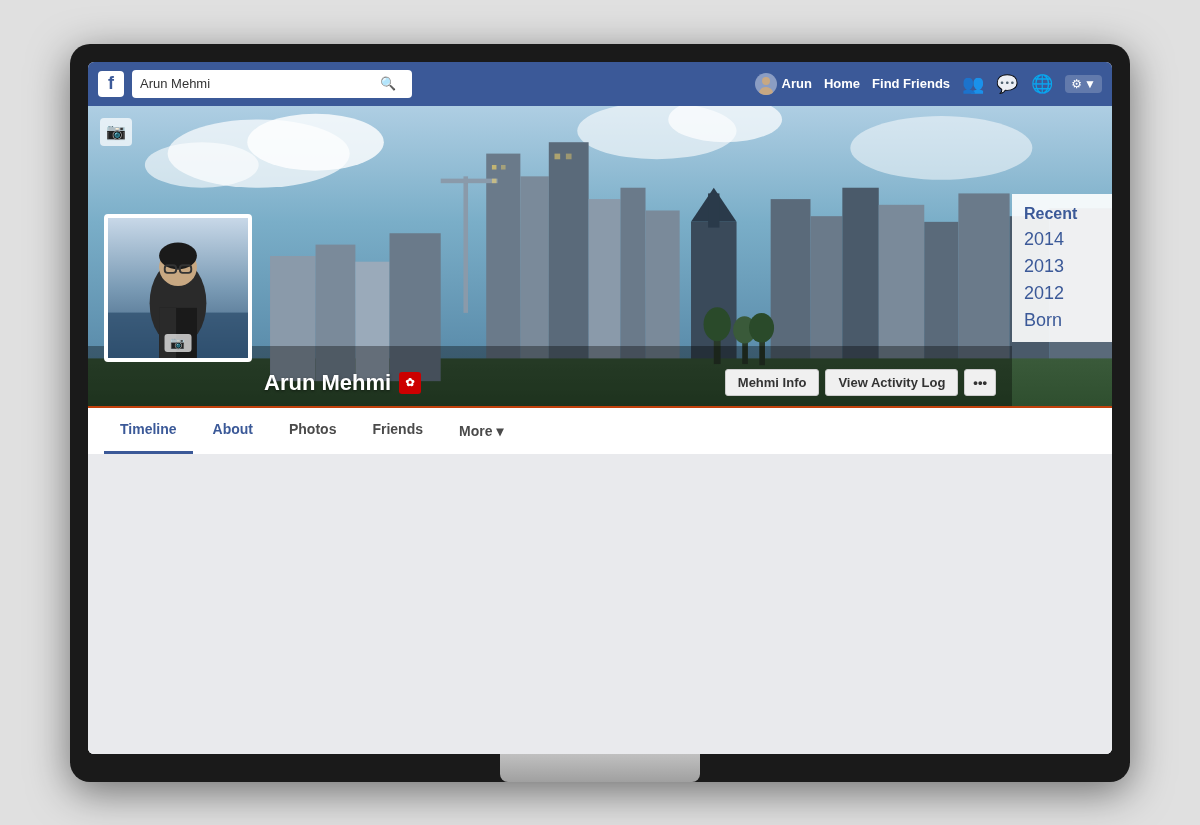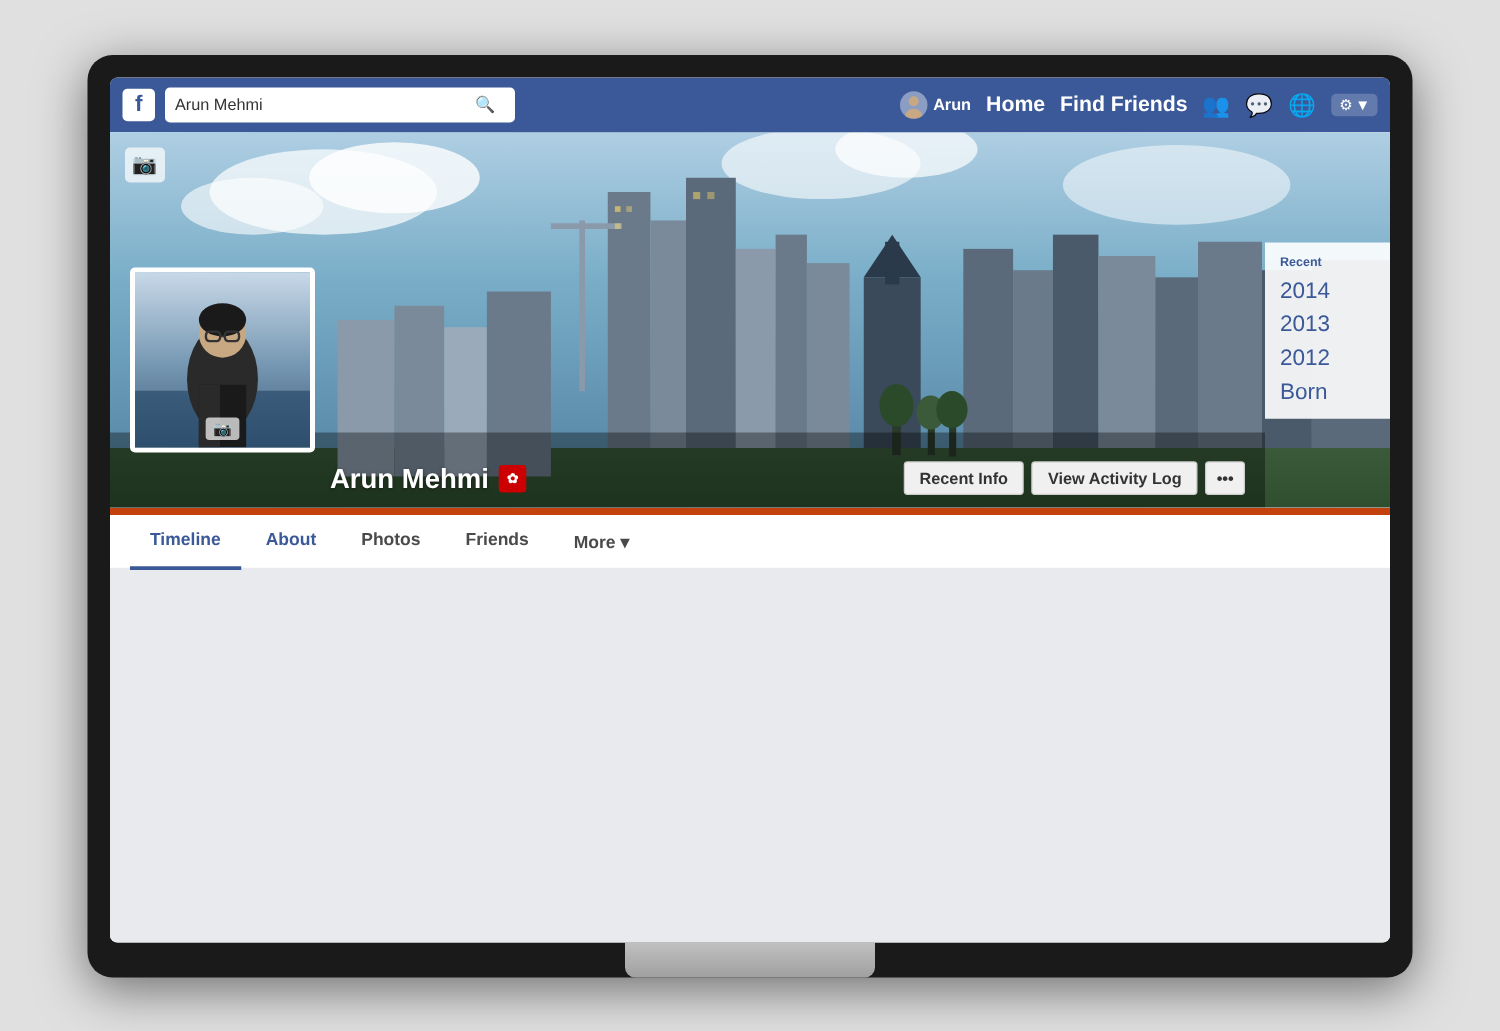--- a/index.html
+++ b/index.html
@@ -101,21 +101,21 @@
     .fb-nav-user-avatar {
       width: 22px;
       height: 22px;
       border-radius: 50%;
       background: #8b9dc3;
       overflow: hidden;
     }
 
     .fb-nav-link {
       color: #fff;
-      font-size: 17px;
+      font-size: 13px;
       font-weight: 600;
       text-decoration: none;
       cursor: pointer;
     }
 
     .fb-nav-icon {
       color: #fff;
       font-size: 18px;
       cursor: pointer;
       opacity: 0.9;
@@ -204,21 +204,21 @@
 
     .timeline-sidebar-item {
       color: #3b5998;
       padding: 3px 0;
       cursor: pointer;
     }
 
     .timeline-sidebar-item.recent {
       color: #3b5998;
       font-weight: 600;
-      font-size: 10px;
+      font-size: 16px;
     }
 
     .timeline-sidebar-item.year {
       color: #3b5998;
       font-size: 18px;
     }
 
     
     .profile-info-bar {
       display: flex;
@@ -340,21 +340,21 @@
       color: #555;
       cursor: pointer;
       z-index: 2;
     }
 
     
     .profile-tabs {
       display: flex;
       align-items: center;
       padding: 0 16px;
-      border-top: 6px solid #c2410c;
+      border-top: 2px solid #c2410c;
       background: #fff;
       height: 48px;
       margin-left: 0;
     }
 
     .profile-tab {
       padding: 14px 16px;
       font-size: 14px;
       font-weight: 600;
       color: #4a4a4a;
@@ -511,21 +511,21 @@
           </div>
 
           <div class="profile-info-bar">
             <div class="profile-name-area">
               <span class="profile-name">Arun Mehmi</span>
               <div class="profile-badge">
                 <span>✿</span>
               </div>
             </div>
             <div class="profile-actions">
-              <button class="btn-update-info">Recent Info</button>
+              <button class="btn-update-info">Mehmi Info</button>
               <button class="btn-activity-log">View Activity Log</button>
               <button class="btn-more-dots">•••</button>
             </div>
           </div>
 
           <div class="profile-picture-wrapper">
             <div class="profile-picture-outer">
               <div class="profile-picture-inner">
 
                 <svg viewBox="0 0 148 148" width="148" height="148" xmlns="http://www.w3.org/2000/svg">

